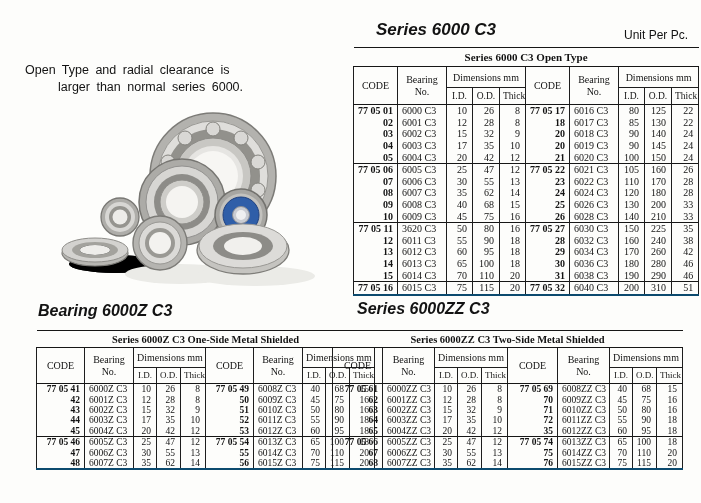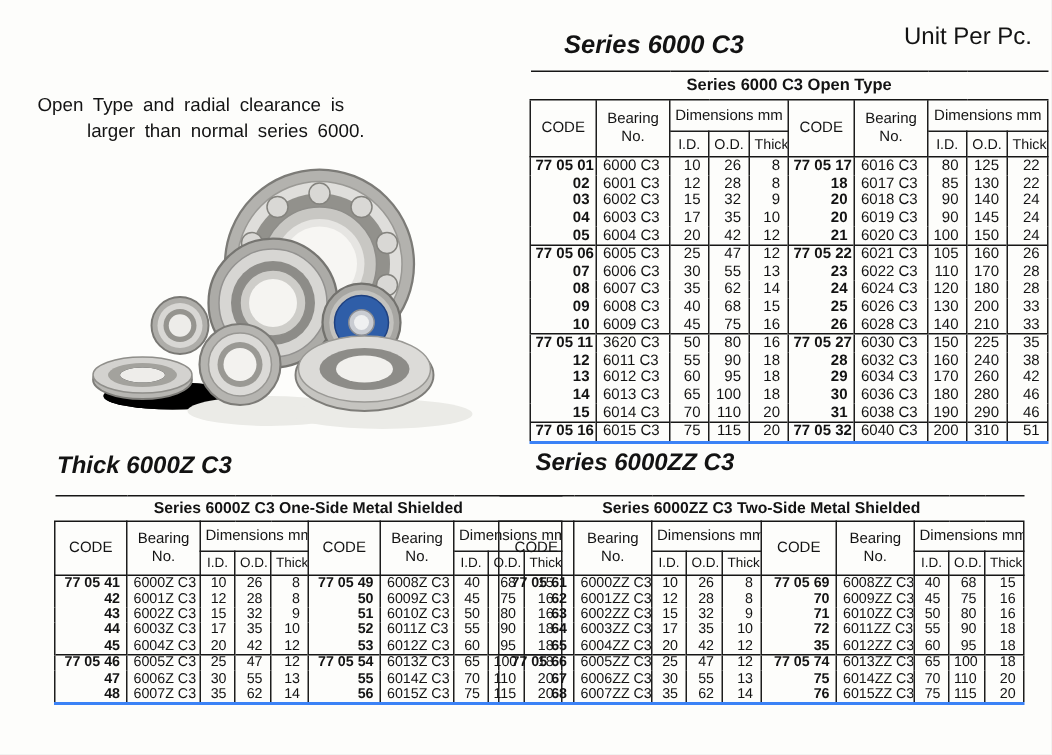--- a/index.html
+++ b/index.html
@@ -20,32 +20,32 @@
     font-size:12.5px; line-height:17px; word-spacing:3px;
   }
   .desc .line2 { padding-left:33px; }
 
   
   .photo { position:absolute; left:20px; top:96px; }
 
   
   .sec-heading { position:absolute; font-style:italic; font-weight:bold; }
   .heading-open { left:376px; top:20px; font-size:17px; }
-  .unit-note   { position:absolute; right:13px; top:16px; font-size:16px; }
+  .unit-note   { position:absolute; right:13px; top:28px; font-size:12px; }
   .heading-z   { left:38px;  top:302px; font-size:16px; }
   .heading-zz  { left:357px; top:300px; font-size:16px; }
 
   
   .table-open-wrap { position:absolute; left:353px; top:47px;  width:345px; }
   .table-z-wrap    { position:absolute; left:4px;   top:330px; width:338px;padding-left:32px; }
   .table-zz-wrap   { position:absolute; left:332px; top:330px; width:350px; }
 
   
   table.cat { border-collapse:collapse; table-layout:fixed; width:100%;
-              border-bottom:2px solid #3b82f6; }
+              border-bottom:2px solid #0c4a6e;font-family:Liberation Serif, serif; }
   .cat td {
     border:1px solid #1d1d1d; padding:0 3px; white-space:nowrap; overflow:hidden;
     font-size:10px; line-height:11px; height:11.6px;
   }
   .cat tr.title-row td {
     border-left:none; border-right:none;
     border-top:1.8px solid #161616; border-bottom:1px solid #161616;
     font-weight:bold; text-align:center; font-size:11px; height:18px;
   }
   .cat tr.hdr1 td { text-align:center; font-size:10px; height:20px; }
@@ -381,21 +381,21 @@
             <td class="c0">77 05 32</td>
             <td class="c1">6040 C3</td>
             <td class="c2">200</td>
             <td class="c3">310</td>
             <td class="c4">51</td>
           </tr>
         </tbody>
     </table>
   </div>
 
-  <div class="sec-heading heading-z">Thick 6000Z C3</div>
+  <div class="sec-heading heading-z">Bearing 6000Z C3</div>
   <div class="table-z-wrap">
     <table class="cat compact">
       <colgroup>
         <col style="width:48px">
           <col style="width:49px">
           <col style="width:23px">
           <col style="width:24px">
           <col style="width:25px">
         <col style="width:48px">
           <col style="width:49px">

